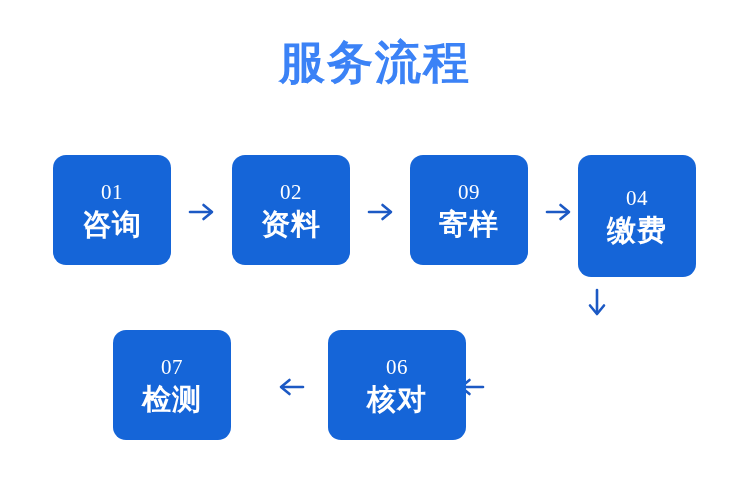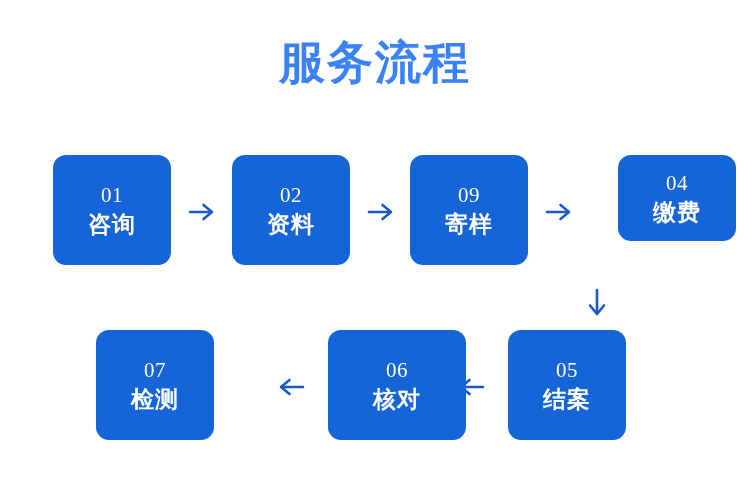--- a/index.html
+++ b/index.html
@@ -45,21 +45,21 @@
   }
   .step-num {
     color: #ffffff;
     font-family: "Liberation Serif", "DejaVu Serif", serif;
     font-size: 21px;
     line-height: 1.25;
     letter-spacing: 0.5px;
   }
   .step-label {
     color: #ffffff;
-    font-size: 23px;
+    font-size: 29px;
     font-weight: bold;
     line-height: 1.3;
     letter-spacing: 1px;
     margin-top: 1px;
   }
   .arrow {
     position: absolute;
     color: #1C59C4;
     font-size: 27px;
     line-height: 1;
@@ -106,54 +106,50 @@
     <div class="step-label">寄样</div>
   </div>
 
   <div class="arrow" style="left:543px; top:198px; width:32px; height:28px;">
     <svg width="30" height="22" viewBox="0 0 30 22" fill="none">
       <path d="M3 11 H24" stroke="#1C59C4" stroke-width="2.6" stroke-linecap="round"></path>
       <path d="M16.5 4 L25 11 L16.5 18" stroke="#1C59C4" stroke-width="2.6" fill="none" stroke-linecap="round" stroke-linejoin="round"></path>
     </svg>
   </div>
 
-  <div class="step-box" style="left:578px; top:155px; width:118px; height:86px;margin-left:40px;">
+  <div class="step-box" style="left:578px; top:155px; width:118px; height:122px;">
     <div class="step-num">04</div>
     <div class="step-label">缴费</div>
   </div>
 
   <div class="arrow" style="left:581px; top:286px; width:32px; height:36px;">
     <svg width="22" height="34" viewBox="0 0 22 34" fill="none">
       <path d="M11 3 V26" stroke="#1C59C4" stroke-width="2.6" stroke-linecap="round"></path>
       <path d="M4 18.5 L11 27 L18 18.5" stroke="#1C59C4" stroke-width="2.6" fill="none" stroke-linecap="round" stroke-linejoin="round"></path>
     </svg>
   </div>
 
-  <div class="step-box" style="left:508px; top:330px; width:118px; height:110px;">
-    <div class="step-num">05</div>
-    <div class="step-label">结案</div>
-  </div>
 
   <div class="arrow" style="left:455px; top:373px; width:32px; height:28px;">
     <svg width="30" height="22" viewBox="0 0 30 22" fill="none">
       <path d="M6 11 H27" stroke="#1C59C4" stroke-width="2.6" stroke-linecap="round"></path>
       <path d="M13.5 4 L5 11 L13.5 18" stroke="#1C59C4" stroke-width="2.6" fill="none" stroke-linecap="round" stroke-linejoin="round"></path>
     </svg>
   </div>
 
   <div class="step-box" style="left:328px; top:330px; width:138px; height:110px;">
     <div class="step-num">06</div>
     <div class="step-label">核对</div>
   </div>
 
   <div class="arrow" style="left:275px; top:373px; width:32px; height:28px;">
     <svg width="30" height="22" viewBox="0 0 30 22" fill="none">
       <path d="M6 11 H27" stroke="#1C59C4" stroke-width="2.6" stroke-linecap="round"></path>
       <path d="M13.5 4 L5 11 L13.5 18" stroke="#1C59C4" stroke-width="2.6" fill="none" stroke-linecap="round" stroke-linejoin="round"></path>
     </svg>
   </div>
 
-  <div class="step-box" style="left:96px; top:330px; width:118px; height:110px;">
+  <div class="step-box" style="left:113px; top:330px; width:118px; height:110px;">
     <div class="step-num">07</div>
     <div class="step-label">检测</div>
   </div>
 
 </div>
 
 </body></html>

